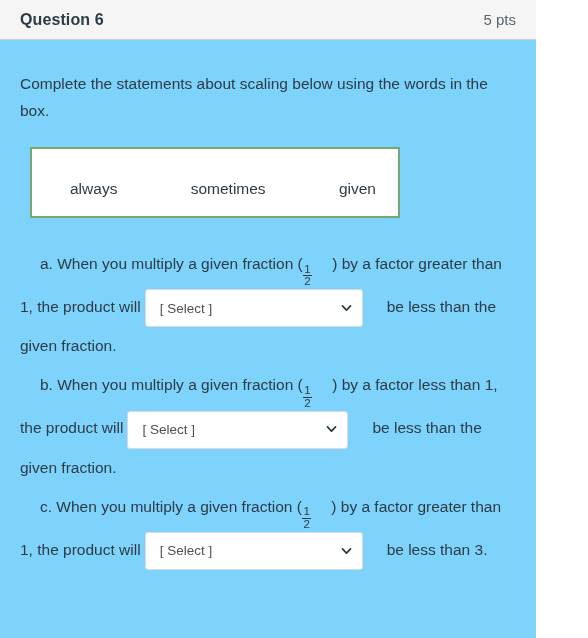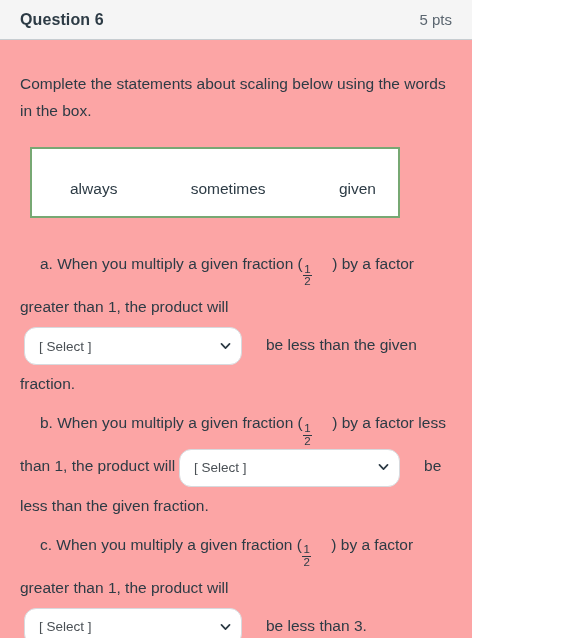--- a/index.html
+++ b/index.html
@@ -9,24 +9,24 @@
   body {
     width: 588px;
     height: 638px;
     background: #ffffff;
     font-family: "Liberation Sans", sans-serif;
     color: #2d3b45;
     overflow: hidden;
   }
 
   .question-container {
-    width: 472px;
+    width: 536px;
     height: 638px;
     box-sizing: border-box;
-    background: #fca5a5;
+    background: #7dd3fc;
     position: relative;
   }
 
   
   .question-header {
     height: 40px;
     background: #f5f5f5;
     border-bottom: 1px solid #c7cdd1;
     display: flex;
     align-items: center;
@@ -128,21 +128,21 @@
   }
   .select-box {
     display: inline-flex;
     align-items: center;
     box-sizing: border-box;
     width: 218px;
     height: 38px;
     padding: 0 26px 0 14px;
     background: #ffffff;
     border: 1px solid #d7dade;
-    border-radius: 12px;
+    border-radius: 3px;
     font-size: 13.5px;
     color: #4a5055;
     font-family: "Liberation Sans", sans-serif;
     cursor: pointer;
     line-height: normal;
   }
   .select-box.wide {
     width: 221px;
   }
   .chevron-icon {

